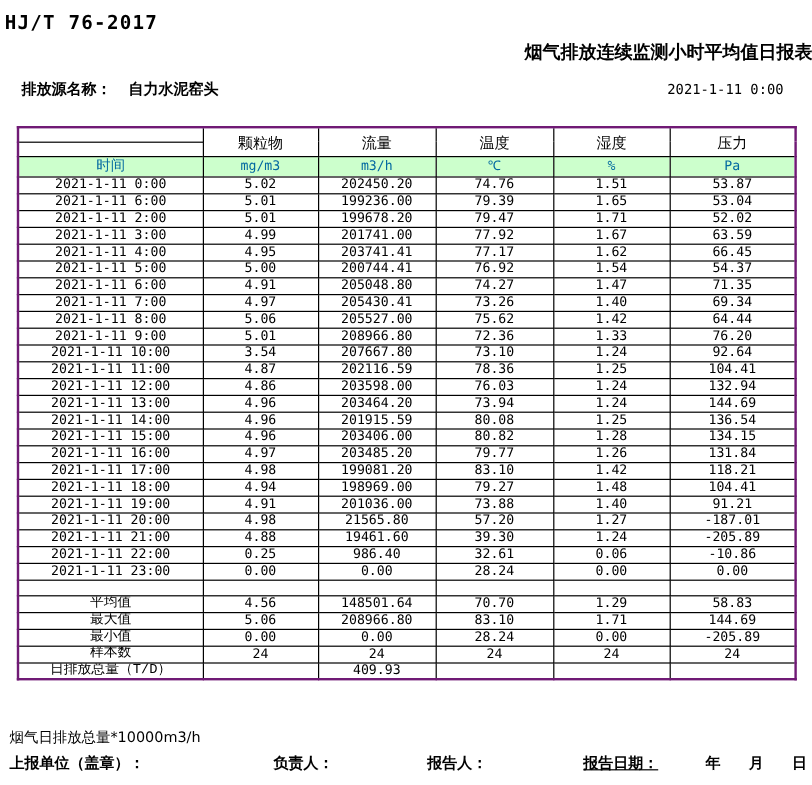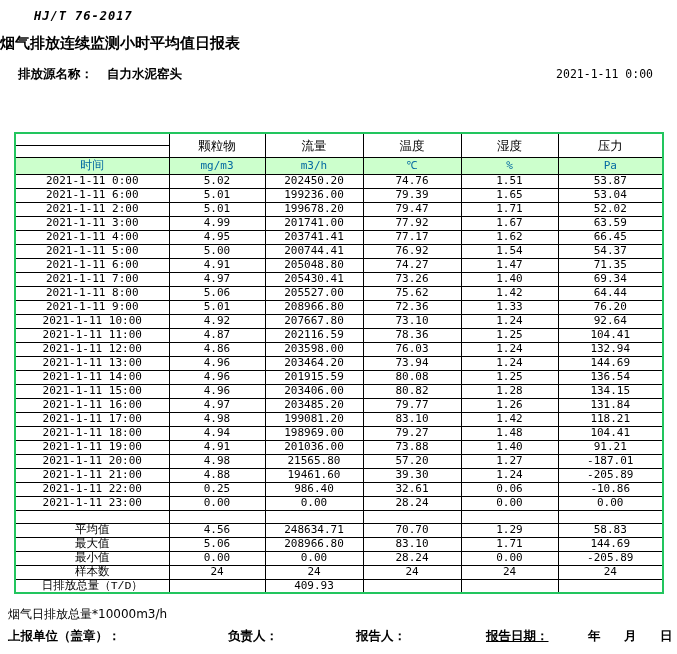--- a/index.html
+++ b/index.html
@@ -5,46 +5,45 @@
   * { box-sizing: border-box; margin: 0; padding: 0; }
   html, body { width: 677px; height: 654px; }
   body {
     background: #ffffff;
     color: #000000;
     font-family: "DejaVu Sans", "Liberation Sans", sans-serif;
   }
   .page { position: relative; width: 677px; height: 654px; overflow: hidden; background: #fff; }
 
   .std-code {
-    position: absolute; left: 34px; top: 9px;
-    font-size: 12px; font-weight: bold;
+    position: absolute; left: 4px; top: 9px;
+    font-size: 16px; font-weight: bold;
     font-family: "DejaVu Sans Mono", "Liberation Mono", monospace;
     letter-spacing: 1px;
-    font-style: italic;
   }
   .report-title {
     position: absolute; top: 34px; left: 0; width: 100%;
-    text-align: left; font-size: 15px; font-weight: bold;
+    text-align: right; font-size: 15px; font-weight: bold;
   }
   .meta-row {
     position: absolute; top: 66px; left: 18px; right: 24px;
     display: flex; justify-content: space-between; align-items: baseline;
     font-size: 12.5px;
   }
   .meta-left { font-weight: bold; text-align: right; }
   .meta-left .src-name { margin-left: 14px; }
   .meta-date {
     font-size: 11.5px; font-weight: normal;
     font-family: "DejaVu Sans Mono", "Liberation Mono", monospace;
   }
 
   table.report {
-    position: absolute; top: 132px; left: 14px;
+    position: absolute; top: 105px; left: 14px;
     width: 648px; border-collapse: collapse; table-layout: fixed;
-    border: 2px solid #22c55e;
+    border: 2px solid #701a75;
     padding-left: 16px;
   }
   table.report th, table.report td {
     border: 1px solid #000;
     text-align: center; vertical-align: middle;
     padding: 0; white-space: nowrap; overflow: hidden;
     font-weight: normal; line-height: 1.05;
   }
   tr.head-sub th { height: 12px; font-size: 12px; }
   tr.head-sub th.pollutant { font-size: 12.5px; }
@@ -201,21 +200,21 @@
         <tr class="data-row">
           <td>2021-1-11 9:00</td>
           <td>5.01</td>
           <td>208966.80</td>
           <td>72.36</td>
           <td>1.33</td>
           <td>76.20</td>
         </tr>
         <tr class="data-row">
           <td>2021-1-11 10:00</td>
-          <td>4.92</td>
+          <td>3.54</td>
           <td>207667.80</td>
           <td>73.10</td>
           <td>1.24</td>
           <td>92.64</td>
         </tr>
         <tr class="data-row">
           <td>2021-1-11 11:00</td>
           <td>4.87</td>
           <td>202116.59</td>
           <td>78.36</td>
@@ -322,21 +321,21 @@
           <td></td>
           <td></td>
           <td></td>
           <td></td>
           <td></td>
           <td></td>
         </tr>
         <tr class="summary-row">
           <td>平均值</td>
           <td>4.56</td>
-          <td>248634.71</td>
+          <td>148501.64</td>
           <td>70.70</td>
           <td>1.29</td>
           <td>58.83</td>
         </tr>
         <tr class="summary-row">
           <td>最大值</td>
           <td>5.06</td>
           <td>208966.80</td>
           <td>83.10</td>
           <td>1.71</td>

